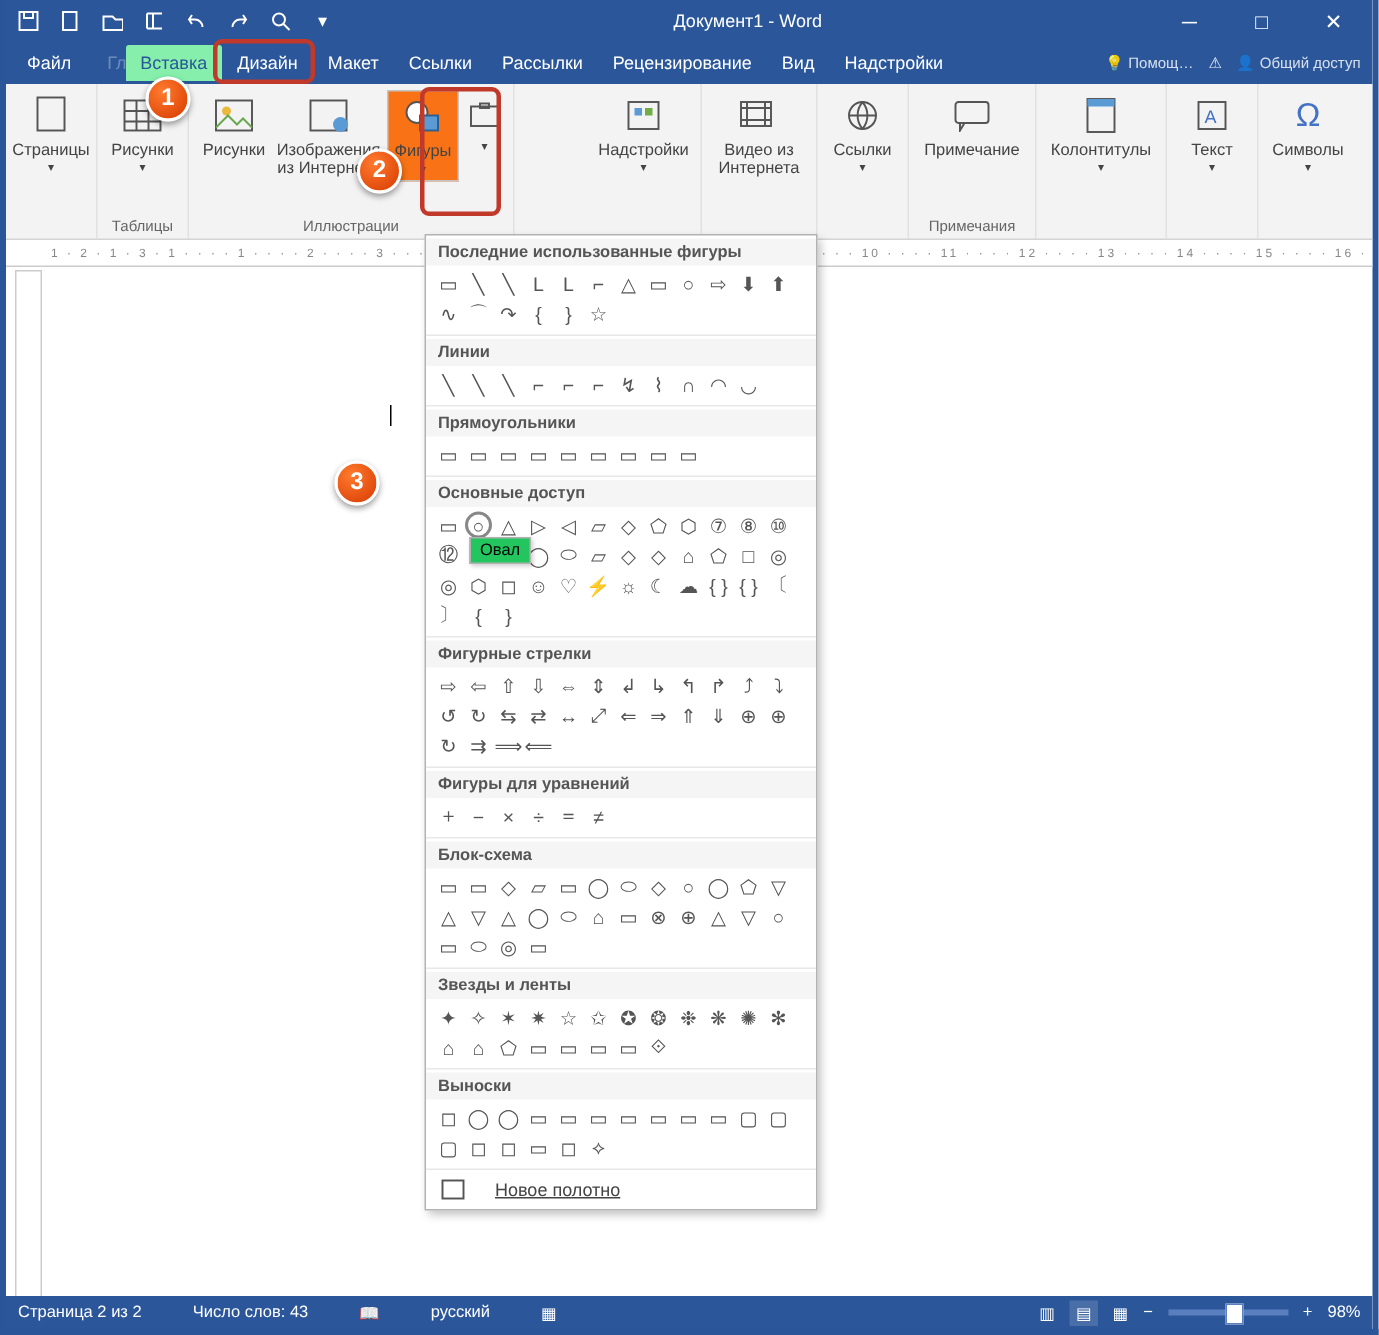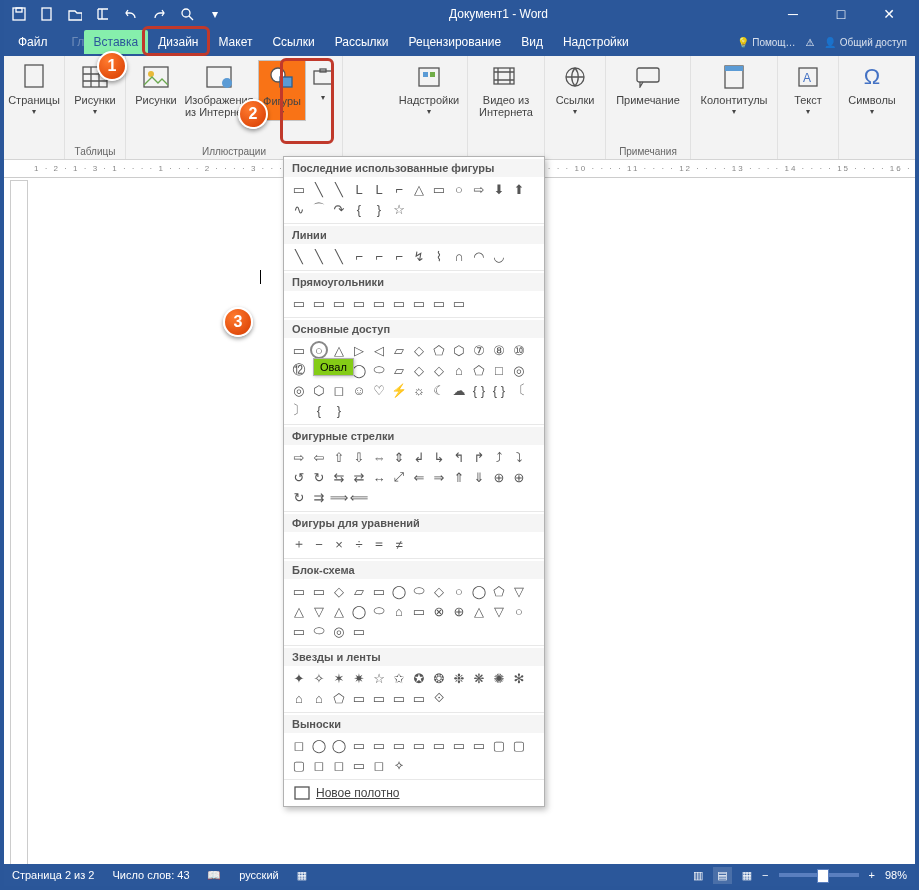--- a/index.html
+++ b/index.html
@@ -23,33 +23,33 @@
 .ruler-h { height:18px; background:#fff; border-bottom:1px solid #ccc; font-size:8px; color:#888; padding-left:30px; letter-spacing: 2px; white-space:nowrap; overflow:hidden; display:flex; align-items:center;}
 .ruler-v { position:absolute; left:6px; top:180px; width:18px; height:700px; background:#fff; border:1px solid #ccc; font-size:8px;}
 .doc-area { position:absolute; left:30px; top:178px; right:14px; bottom:24px; background:#fff; }
 .cursor-line { width:1px; height:14px; background:#000; position:absolute; left:226px; top:92px;}
 .shapes-menu { position:absolute; left:279px; top:156px; width:262px; background:#fff; border:1px solid #b2b2b2; box-shadow: 2px 3px 6px rgba(0,0,0,0.25); font-size:11px; color:#444; z-index:50;}
 .sm-section { border-bottom:1px solid #e8e8e8; padding:2px 0;}
 .sm-head { font-weight:600; padding:3px 8px; color:#555; background:#f5f5f5;}
 .sm-grid { display:flex; flex-wrap:wrap; gap:2px; padding:3px 6px; }
 .sh { width:18px; height:18px; border:1px solid transparent; display:flex; align-items:center; justify-content:center; font-size:13px; color:#555; cursor:pointer; }
 .sh.hl { border:2px solid #888; border-radius:50%; background:#fff;}
-.tooltip { position:absolute; left:309px; top:358px; background:#84cc16; border:1px solid #b2b2b2; padding:2px 6px; font-size:11px; z-index:60; box-shadow:1px 1px 3px rgba(0,0,0,.2);}
-.statusbar { position:absolute; bottom:0; left:0; right:0; height:22px; background:#2b579a; color:#fff; font-size:11px; display:flex; align-items:center; padding:0 8px; gap:18px;text-align:center;}
+.tooltip { position:absolute; left:309px; top:358px; background:#22c55e; border:1px solid #b2b2b2; padding:2px 6px; font-size:11px; z-index:60; box-shadow:1px 1px 3px rgba(0,0,0,.2);}
+.statusbar { position:absolute; bottom:0; left:0; right:0; height:22px; background:#2b579a; color:#fff; font-size:11px; display:flex; align-items:center; padding:0 8px; gap:34px;text-align:center;}
 .statusbar .right { margin-left:auto; display:flex; align-items:center; gap:10px;}
 .marker { position:absolute; width:30px; height:30px; border-radius:50%; background: radial-gradient(circle at 35% 30%, #ff7a2e, #d63a00); border:2px solid #fff; box-shadow:0 2px 4px rgba(0,0,0,.4); color:#fff; font-weight:bold; font-size:16px; display:flex; align-items:center; justify-content:center; z-index:80;}
 .hl-box { position:absolute; border:3px solid #c0392b; border-radius:6px; z-index:70; pointer-events:none;}
 .tellme { margin-left:auto; display:flex; align-items:center; gap:10px; padding-right:8px;}
 .tellme span { font-size:10px; opacity:.9;}
 svg { stroke:#fff; fill:none; stroke-width:1.3;}
 .big-btn svg, .shapes-menu svg, .ribbon svg.dark { stroke:#555; }
 .dropdown-arr { font-size:8px; color:#444;}
 .slider { width:80px; height:4px; background:#5a7fbf; position:relative;}
 .slider::after{content:"";position:absolute;left:38px;top:-4px;width:10px;height:12px;background:#fff;border:1px solid #5a7fbf;}
-.canvas-link { padding:6px 10px; display:flex; align-items:center; gap:6px; font-size:12px;}
+.canvas-link { padding:6px 10px; display:flex; align-items:center; gap:20px; font-size:12px;}
 .canvas-link u { text-decoration: underline;}
 </style>
 </head>
 <body>
 
 <div class="titlebar">
   <div class="qat">
     <div class="qat-item">
         <svg width="14" height="14">
           <rect x="1" y="1" width="12" height="12"></rect>

